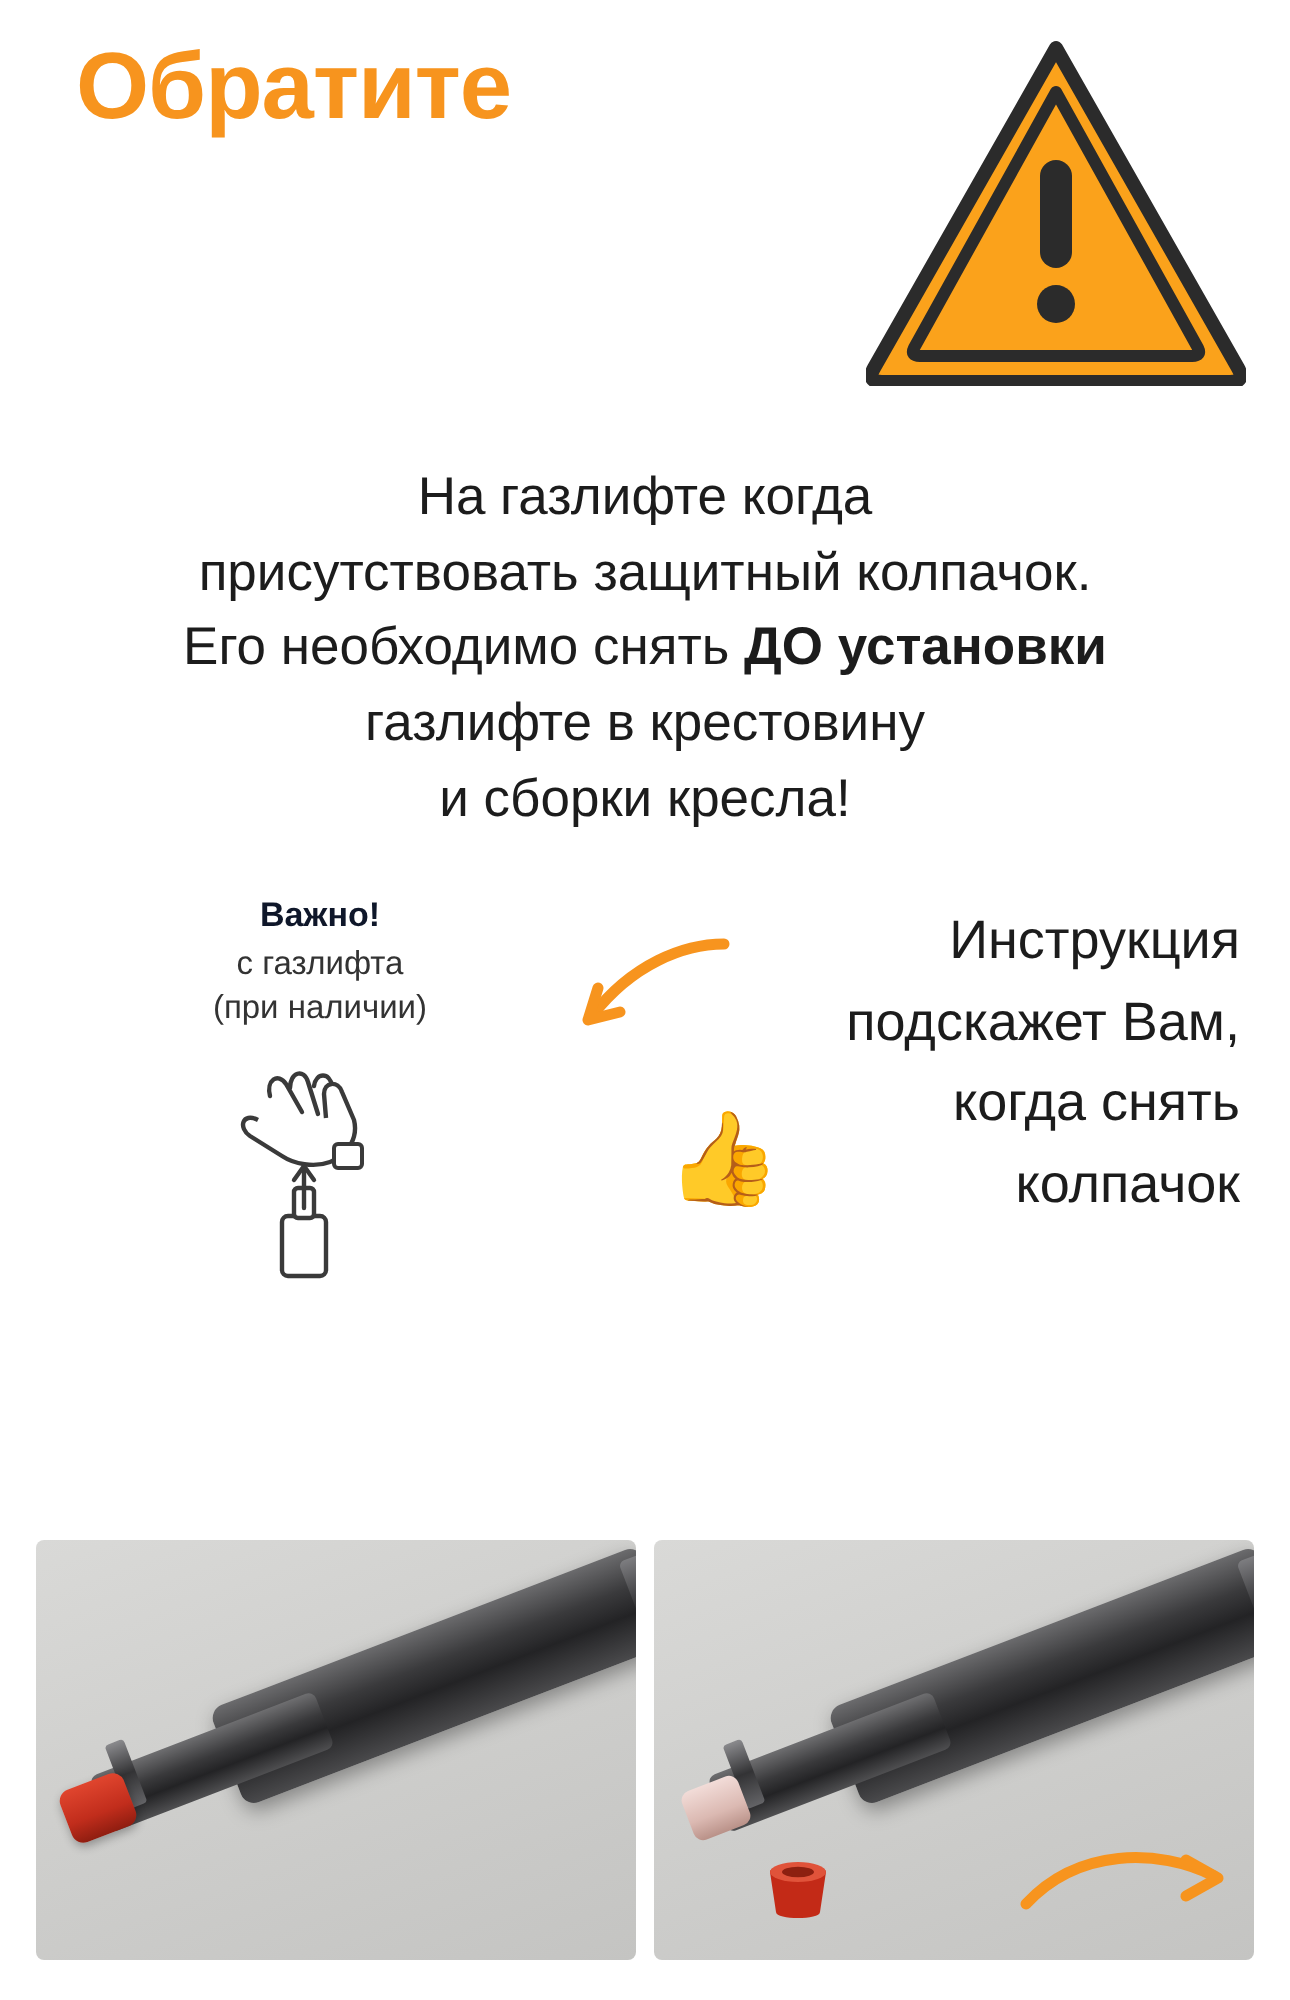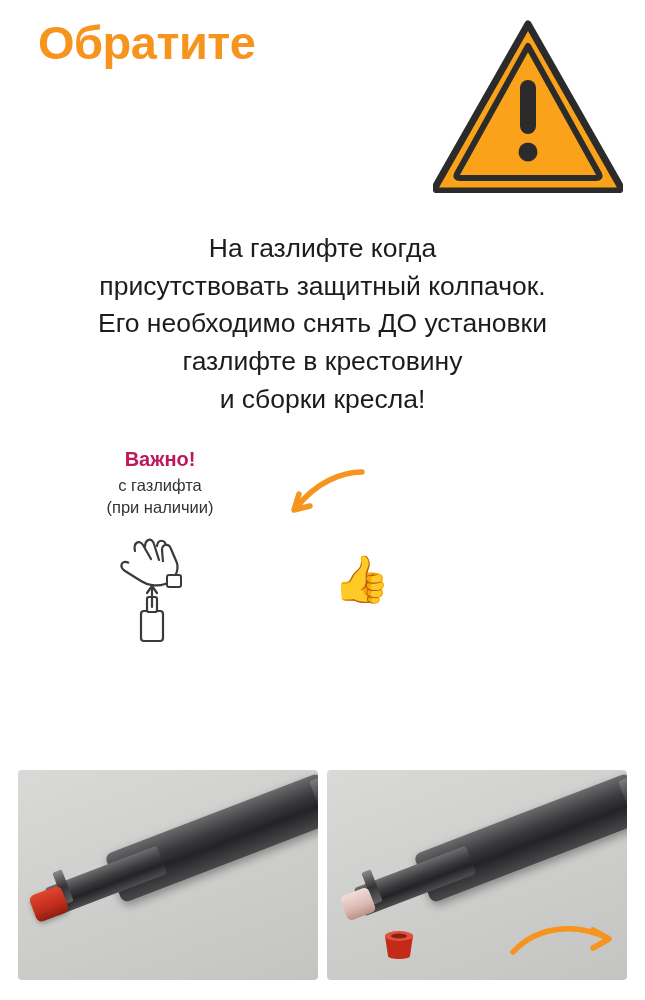--- a/index.html
+++ b/index.html
@@ -46,44 +46,44 @@
   
   .lead {
     margin: 18px auto 0 auto;
     width: 600px;
     text-align: center;
     font-size: 26.5px;
     line-height: 1.42;
     color: #1c1c1c;
   }
   .lead .strong {
-    font-weight: normal;
+    font-weight: bold;
   }
   .lead-line {
     display: block;
     white-space: nowrap;
   }
 
   
   .mid {
     position: relative;
     margin-top: 30px;
     height: 250px;
   }
   .mid-left {
     position: absolute;
     left: 52px;
     top: 0;
     width: 216px;
     text-align: center;
   }
   .mid-left .imp-title {
-    font-size: 20px;
+    font-size: 17px;
     font-weight: bold;
-    color: #be185d;
+    color: #0f172a;
     margin-bottom: 4px;
   }
   .mid-left .imp-text {
     font-size: 16.5px;
     line-height: 1.33;
     color: #333333;
   }
   .imp-text span { display: block; white-space: nowrap; }
 
   .cap-illustration {
@@ -263,20 +263,26 @@
 
       <rect x="62" y="46" width="14" height="12" rx="2" fill="#ffffff" stroke="#3a3a3a" stroke-width="2"></rect>
     </svg>
   </div>
 
   <svg class="curve-arrow" viewBox="0 0 92 60">
     <path d="M86 6 C66 6 40 16 20 42" fill="none" stroke="#F7941E" stroke-width="5.5" stroke-linecap="round"></path>
     <path d="M34 40 L18 44 L23 28" fill="none" stroke="#F7941E" stroke-width="5.5" stroke-linecap="round" stroke-linejoin="round"></path>
   </svg>
 
+  <div class="mid-right">
+    <span>Инструкция</span>
+    <span>подскажет Вам,</span>
+    <span>когда снять</span>
+    <span>колпачок</span>
+  </div>
 
   <div class="thumb">👍</div>
 </div>
 
 <div class="photos">
 
   <div class="photo">
     <div class="cyl-body"></div>
     <div class="cyl-cap-ring"></div>
     <div class="cyl-shaft"></div>

